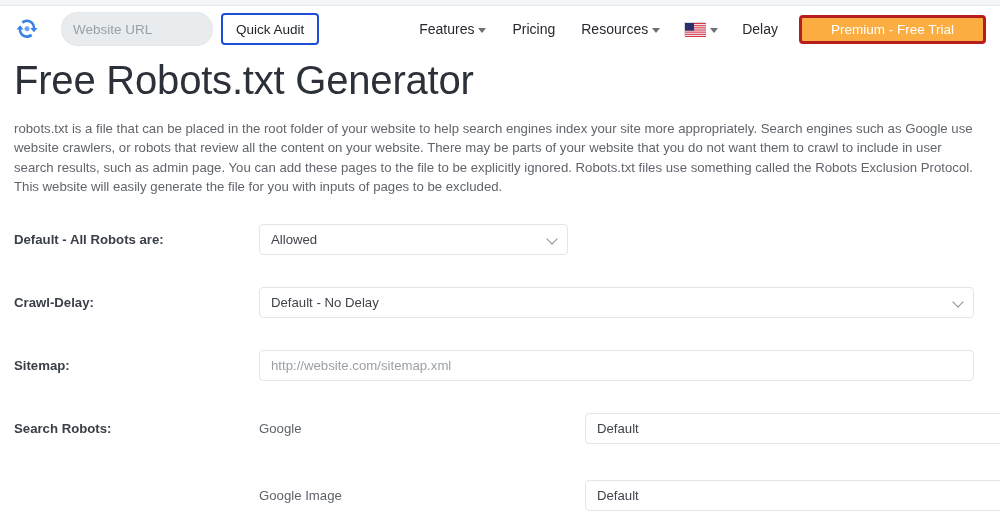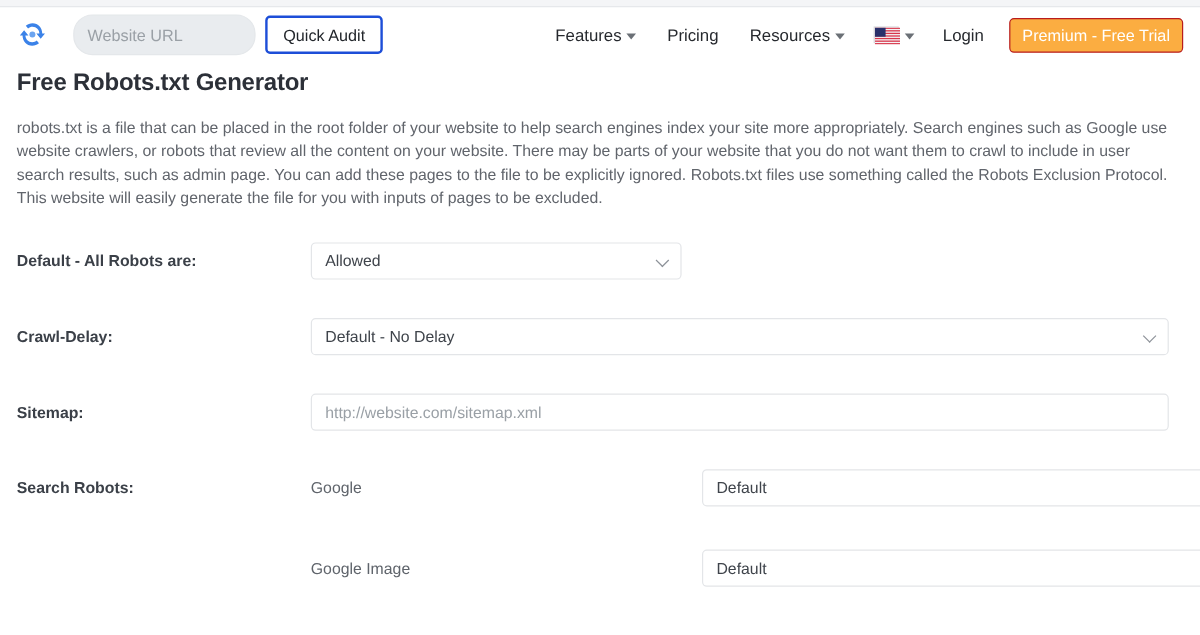--- a/index.html
+++ b/index.html
@@ -52,30 +52,30 @@
     white-space:nowrap;
     justify-content:space-between;
   }
   .caret {
     width:0;height:0;border-left:4px solid transparent;border-right:4px solid transparent;
     border-top:5px solid #6b7076; display:inline-block; position:relative; top:1px;
   }
   .flag-wrap { display:flex; align-items:center; gap:5px; padding:0 11px; cursor:pointer; }
   .flag { width:21px; height:14px; display:block; border:1px solid #d7d9dc; }
   .premium-btn {
-    margin-left:8px; height:29px; padding:0 10px;
-    background:#fbad41; border:1px solid #b91c1c; border-radius:4px;
+    margin-left:8px; height:29px; padding:0 29px;
+    background:#fbad41; border:3px solid #b91c1c; border-radius:4px;
     color:#ffffff; font-size:13.5px;
     display:flex; align-items:center; cursor:pointer; white-space:nowrap;
   }
 
   
   .main { position:absolute; top:52px; left:0; width:1000px; padding:0 14px; }
   .page-title {
-    font-size:20px; color:#2c3038; font-weight:bold;
+    font-size:40px; color:#2c3038; font-weight:normal;
     margin:6px 0 0 0; letter-spacing:-0.2px;
   }
   .intro {
     margin:16px 0 0 0; font-size:13.2px; line-height:19.3px; color:#61656c;
     max-width:968px;
   }
 
   
   .form { margin-top:28px; }
   .row { display:flex; align-items:flex-start; margin-bottom:32px; }
@@ -173,21 +173,21 @@
               <rect y="10.77" width="21" height="1.08"></rect>
               <rect y="12.9" width="21" height="1.08"></rect>
             </g>
             <rect width="9" height="7.6" fill="#29306b"></rect>
           </svg>
         </span>
         <i class="caret"></i>
       </div>
 
       <div class="nav-item">
-        <span>Login</span>
+        <span>Delay</span>
       </div>
 
       <div class="premium-btn">
         <span>Premium - Free Trial</span>
       </div>
     </div>
   </div>
 
   <div class="main">
 

